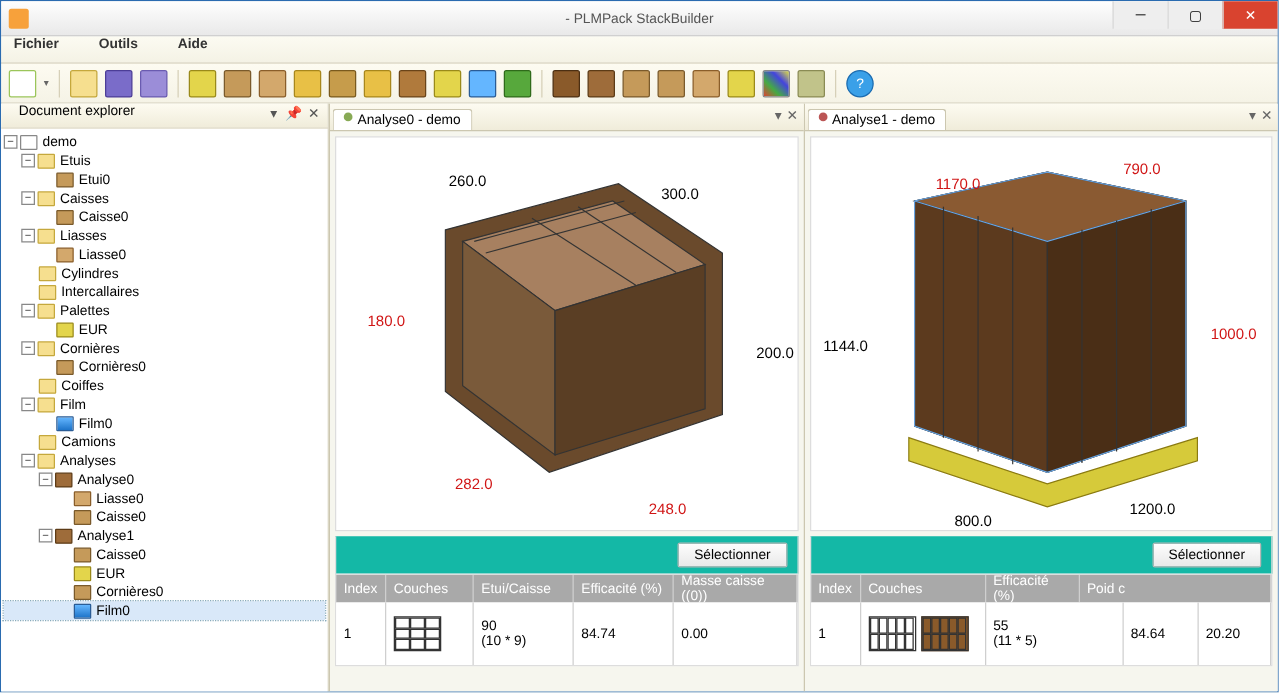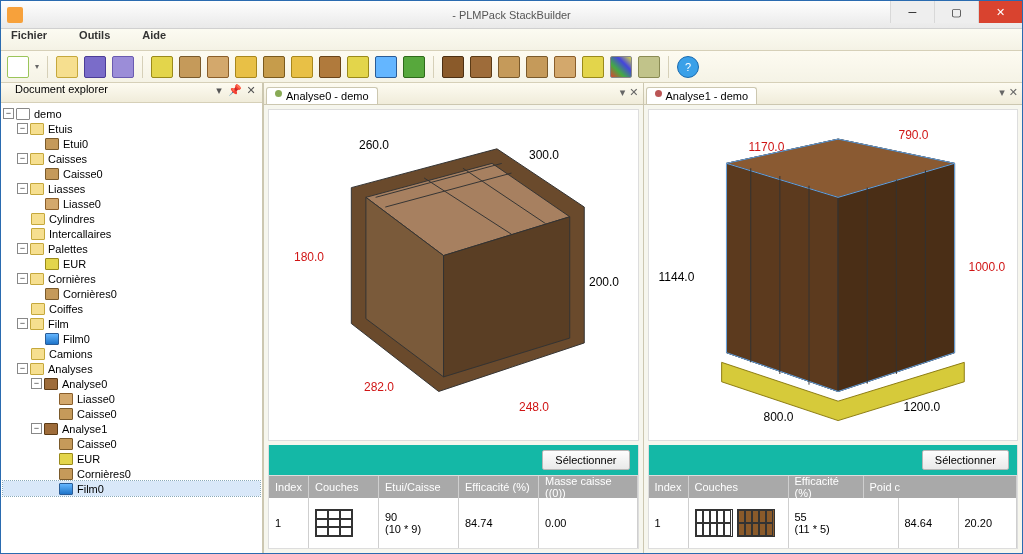--- a/index.html
+++ b/index.html
@@ -35,21 +35,21 @@
 .liasse { background: #d3a86c; border: 1px solid #8a5e2a; }
 .right { flex: 1; display: flex; min-height: 0; }
 .view { flex: 1; display: flex; flex-direction: column; border-left: 1px solid #ccc7b0; background: #f6f6ee; min-width: 0; }
 .vtabbar { height: 22px; background: linear-gradient(#fdfbf1,#f0ecda); display: flex; align-items: end; border-bottom: 1px solid #ccc7b0; padding-left: 2px; position:relative; }
 .vtab { background: #fff; border: 1px solid #ccc7b0; border-bottom: none; border-radius: 3px 3px 0 0; padding: 2px 8px; display:flex; align-items:flex-start; gap:4px; }
 .vtab .ti { width: 7px; height: 7px; border-radius: 50%; }
 .vtabbar .ctl { position:absolute; right:4px; top:3px; display:flex; gap:4px; color:#666; }
 .canvas { flex: 1; background: #fff; margin: 4px; border: 1px solid #ddd; position: relative; overflow:hidden; }
 .selrow { height: 30px; display: flex; justify-content: flex-end; align-items: center; padding-right: 8px; background:#14b8a6; margin: 0 4px; border-left:1px solid #ddd; border-right:1px solid #ddd; }
 .btn { background: linear-gradient(#fdfdfd,#e9e9e9); border: 1px solid #b7b7b7; border-radius: 2px; padding: 3px 12px; }
-.grid { height: 74px; margin: 0 4px 4px; border: 1px solid #ddd; background:#fff; display:flex; flex-direction:column; }
+.grid { height: 74px; margin: 0 4px 20px; border: 1px solid #ddd; background:#fff; display:flex; flex-direction:column; }
 .ghead { height: 22px; background: #a9a9a9; color: #fff; display: flex; align-items: center; }
 .ghead > div, .grow > div { padding: 0 6px; border-right: 1px solid #cfcfcf; display:flex; align-items:center; height:100%; overflow:hidden; }
 .grow { flex: 1; display: flex; align-items: center; background: #fff; }
 .pattern { width: 38px; height: 28px; border:1px solid #333; display:grid; }
 .patA { grid-template-columns: 1fr 1fr 1fr; grid-template-rows: 1fr 1fr 1fr; }
 .patA div { border:1px solid #333; }
 .patB { grid-template-columns: repeat(5,1fr); grid-template-rows: 1fr 1fr; }
 .patB div { border:1px solid #333; }
 .dim { position:absolute; font-size:12px; color:#000; }
 .dim.r { color:#d01515; }
@@ -315,21 +315,21 @@
             <polygon points="95,90 175,150 175,275 95,215" fill="#7a5a3a" stroke="#333"></polygon>
             <polygon points="175,150 305,110 305,235 175,275" fill="#5a3e24" stroke="#333"></polygon>
             <line x1="105" y1="90" x2="235" y2="55" stroke="#333"></line>
               <line x1="115" y1="100" x2="245" y2="65" stroke="#333"></line>
             <line x1="155" y1="70" x2="245" y2="128" stroke="#333"></line>
               <line x1="195" y1="60" x2="280" y2="117" stroke="#333"></line>
           </svg>
           <span class="dim" style="top:28px;left:90px">260.0</span>
           <span class="dim" style="top:38px;left:260px">300.0</span>
           <span class="dim r" style="top:140px;left:25px">180.0</span>
-          <span class="dim" style="top:165px;left:320px">200.0</span>
+          <span class="dim" style="top:165px;left:336px">200.0</span>
           <span class="dim r" style="top:270px;left:95px">282.0</span>
           <span class="dim r" style="top:290px;left:250px">248.0</span>
         </div>
         <div class="selrow">
             <button class="btn">Sélectionner</button>
           </div>
         <div class="grid">
           <div class="ghead">
             <div style="width:40px">Index</div>
             <div style="width:70px">Couches</div>

